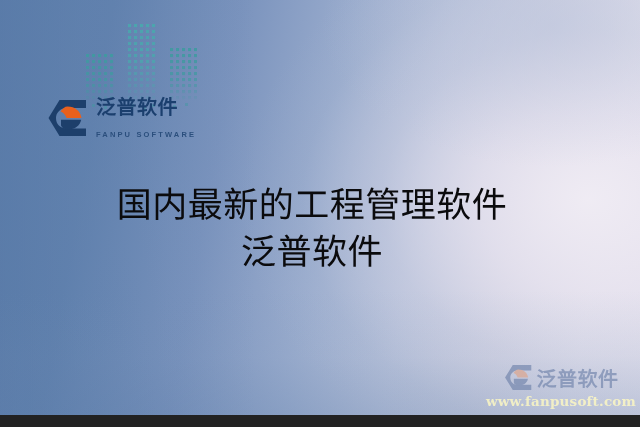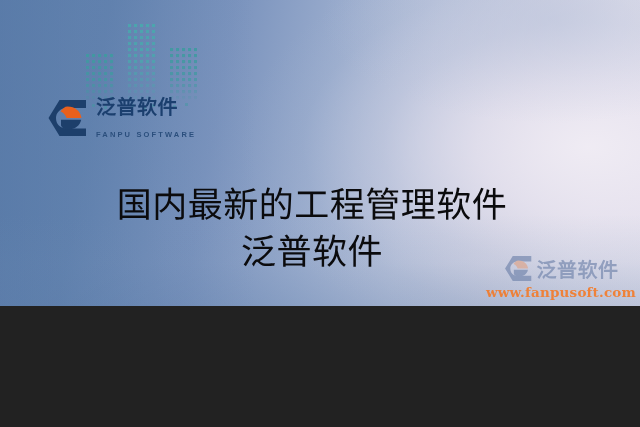--- a/index.html
+++ b/index.html
@@ -5,21 +5,21 @@
 <style>
   html, body {
     margin: 0;
     padding: 0;
     background: #222;
   }
 
   #stage {
     position: relative;
     width: 640px;
-    height: 306px;
+    height: 415px;
     overflow: hidden;
     font-family: "Liberation Sans", "DejaVu Sans", sans-serif;
     user-select: none;
   }
 
   
   .bg-base {
     position: absolute;
     inset: 0;
     background: linear-gradient(100deg,
@@ -152,21 +152,21 @@
     font-weight: 700;
     color: #6b7fa8;
     letter-spacing: 0.5px;
     white-space: nowrap;
   }
   .wm-url {
     margin-top: 1px;
     font-family: "DejaVu Serif", "Liberation Serif", serif;
     font-size: 13.5px;
     font-weight: 700;
-    color: #f97316;
+    color: #fef9c3;
     opacity: 0.82;
     letter-spacing: 0.2px;
     white-space: nowrap;
     text-align: center;
   }
 </style>
 </head>
 <body>
 
 <div id="stage">

